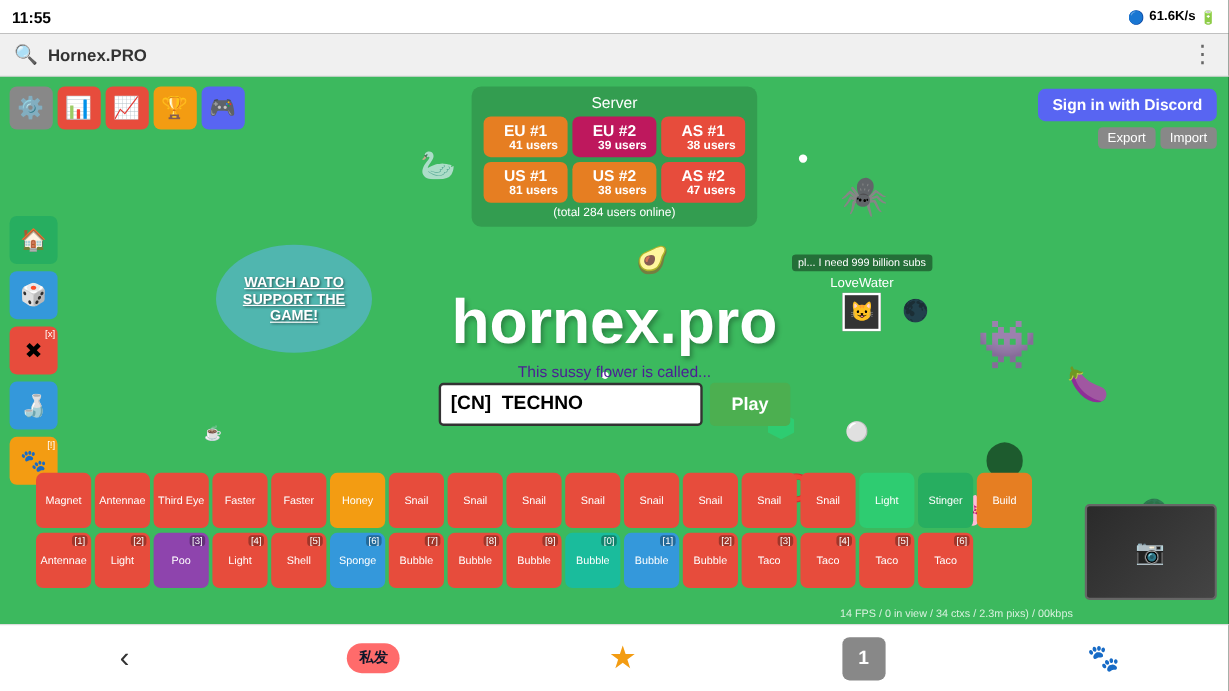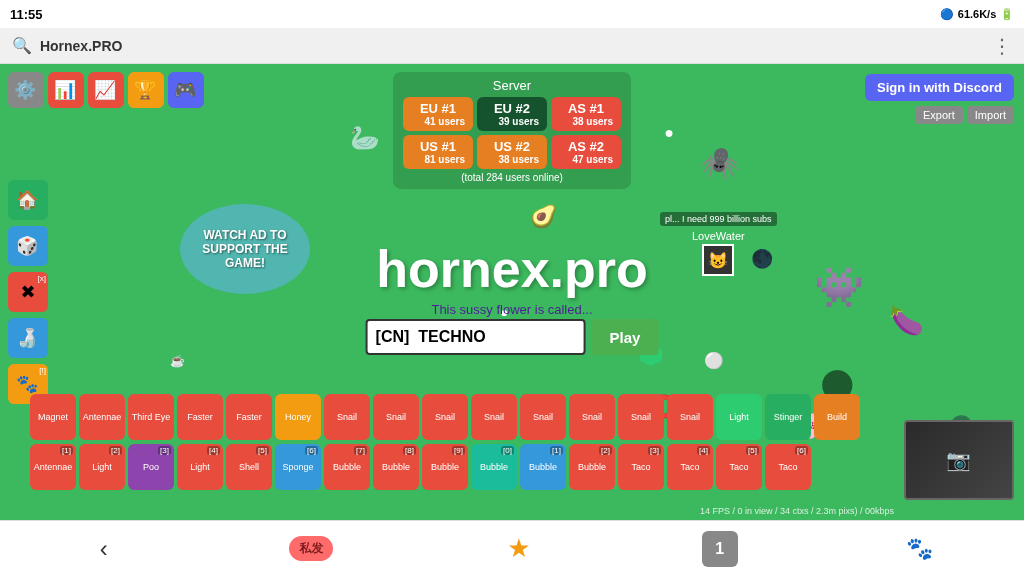--- a/index.html
+++ b/index.html
@@ -165,20 +165,21 @@
       border-radius: 50%;
       display: flex;
       align-items: center;
       justify-content: center;
       text-align: center;
       color: #fff;
       font-size: 12px;
       font-weight: bold;
       text-shadow: 1px 1px 2px rgba(0,0,0,0.5);
       z-index: 5;
+      text-decoration: underline;
     }
 
     
     #main-title {
       position: absolute;
       top: 175px;
       left: 50%;
       transform: translateX(-50%);
       font-size: 52px;
       font-weight: bold;
@@ -383,21 +384,21 @@
       display: flex;
       align-items: center;
       justify-content: center;
       width: 50px;
       height: 40px;
       font-size: 22px;
       cursor: pointer;
       position: relative;
     }
     .nav-item.back { font-size: 24px; color: #333; }
-    .nav-chat { background: #ff6b6b; border-radius: 20px; padding: 4px 10px; color: #7f1d1d; font-size: 12px; font-weight: bold; }
+    .nav-chat { background: #ff6b6b; border-radius: 20px; padding: 4px 10px; color: #0f172a; font-size: 12px; font-weight: bold; }
   </style>
 </head>
 <body>
 
 <div id="status-bar">
   <div id="status-left">
     <span>11:55</span>
   </div>
   <div id="status-right">
     <span>🔵</span>
@@ -443,21 +444,21 @@
     <div class="toolbar-btn" style="background:#5865F2;">🎮</div>
   </div>
 
   <div id="server-panel">
     <div class="server-title">Server</div>
     <div id="server-grid">
     <div class="server-btn" style="background: rgb(230, 126, 34);">
           <div class="s-name">EU #1</div>
           <div class="s-users">41 users</div>
         </div>
-        <div class="server-btn" style="background: #14532d;">
+        <div class="server-btn" style="background: #be185d;">
           <div class="s-name">EU #2</div>
           <div class="s-users">39 users</div>
         </div>
         <div class="server-btn" style="background: rgb(231, 76, 60);">
           <div class="s-name">AS #1</div>
           <div class="s-users">38 users</div>
         </div>
         <div class="server-btn" style="background: rgb(230, 126, 34);">
           <div class="s-name">US #1</div>
           <div class="s-users">81 users</div>

